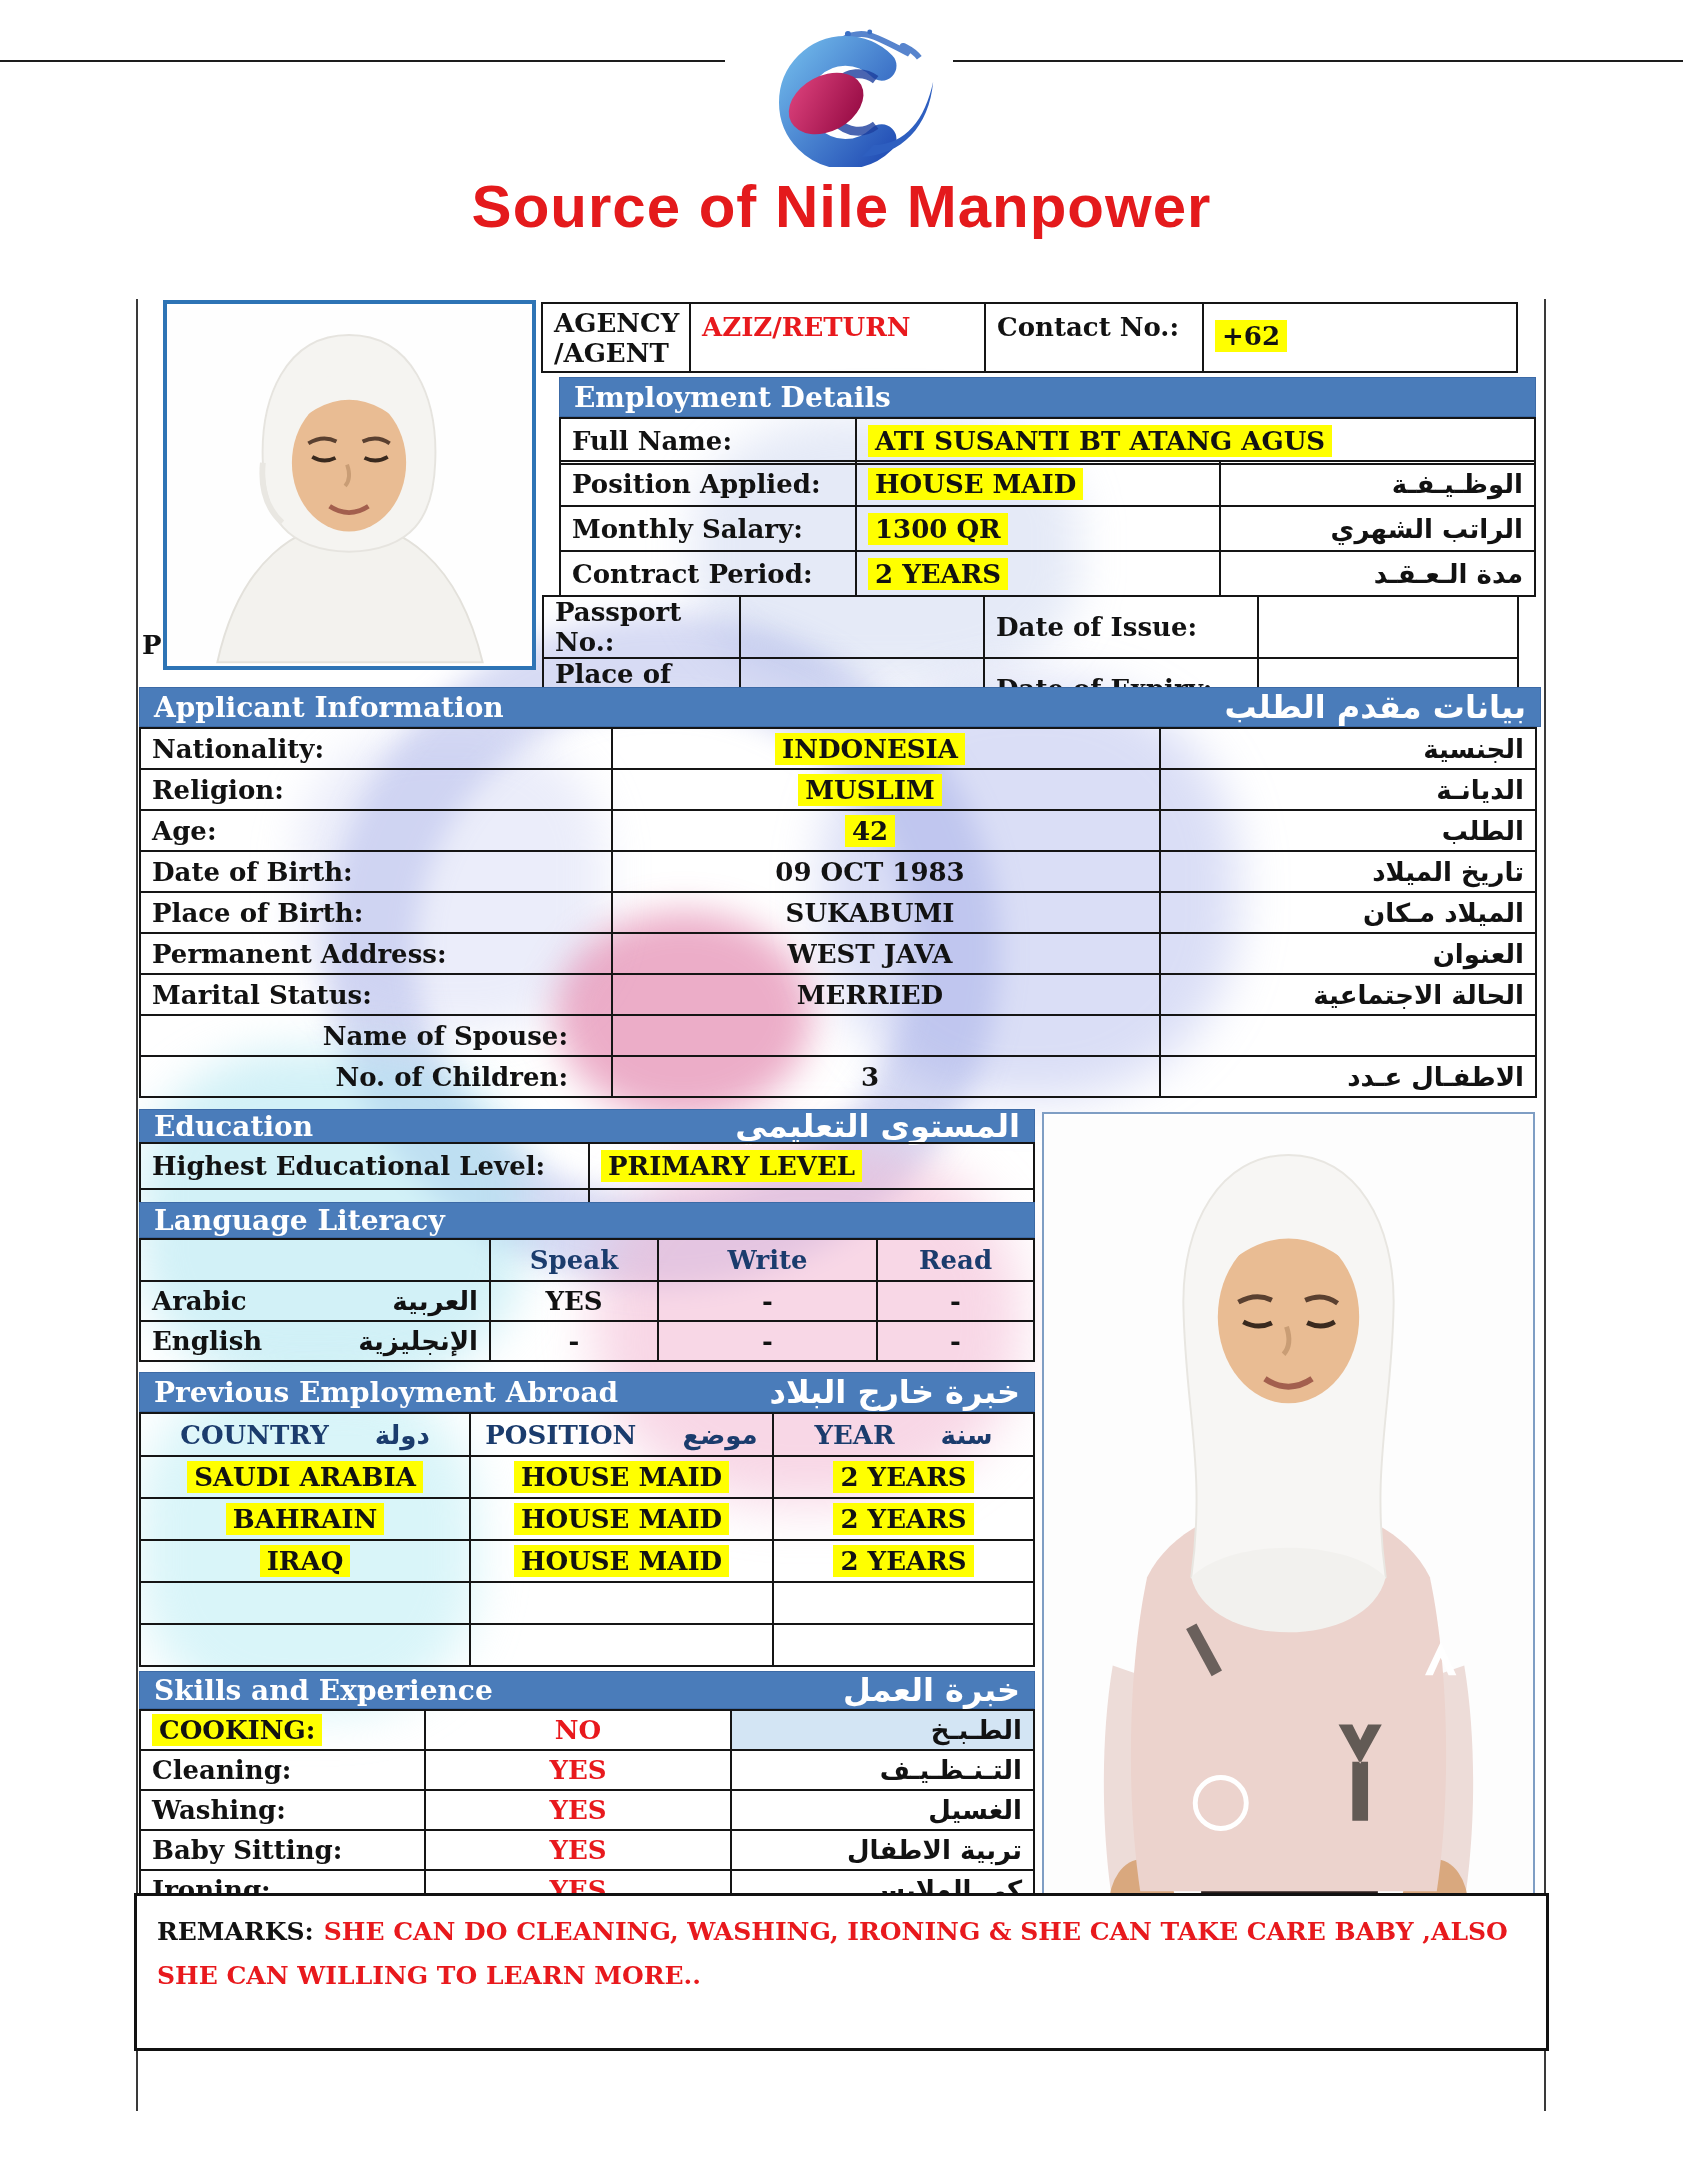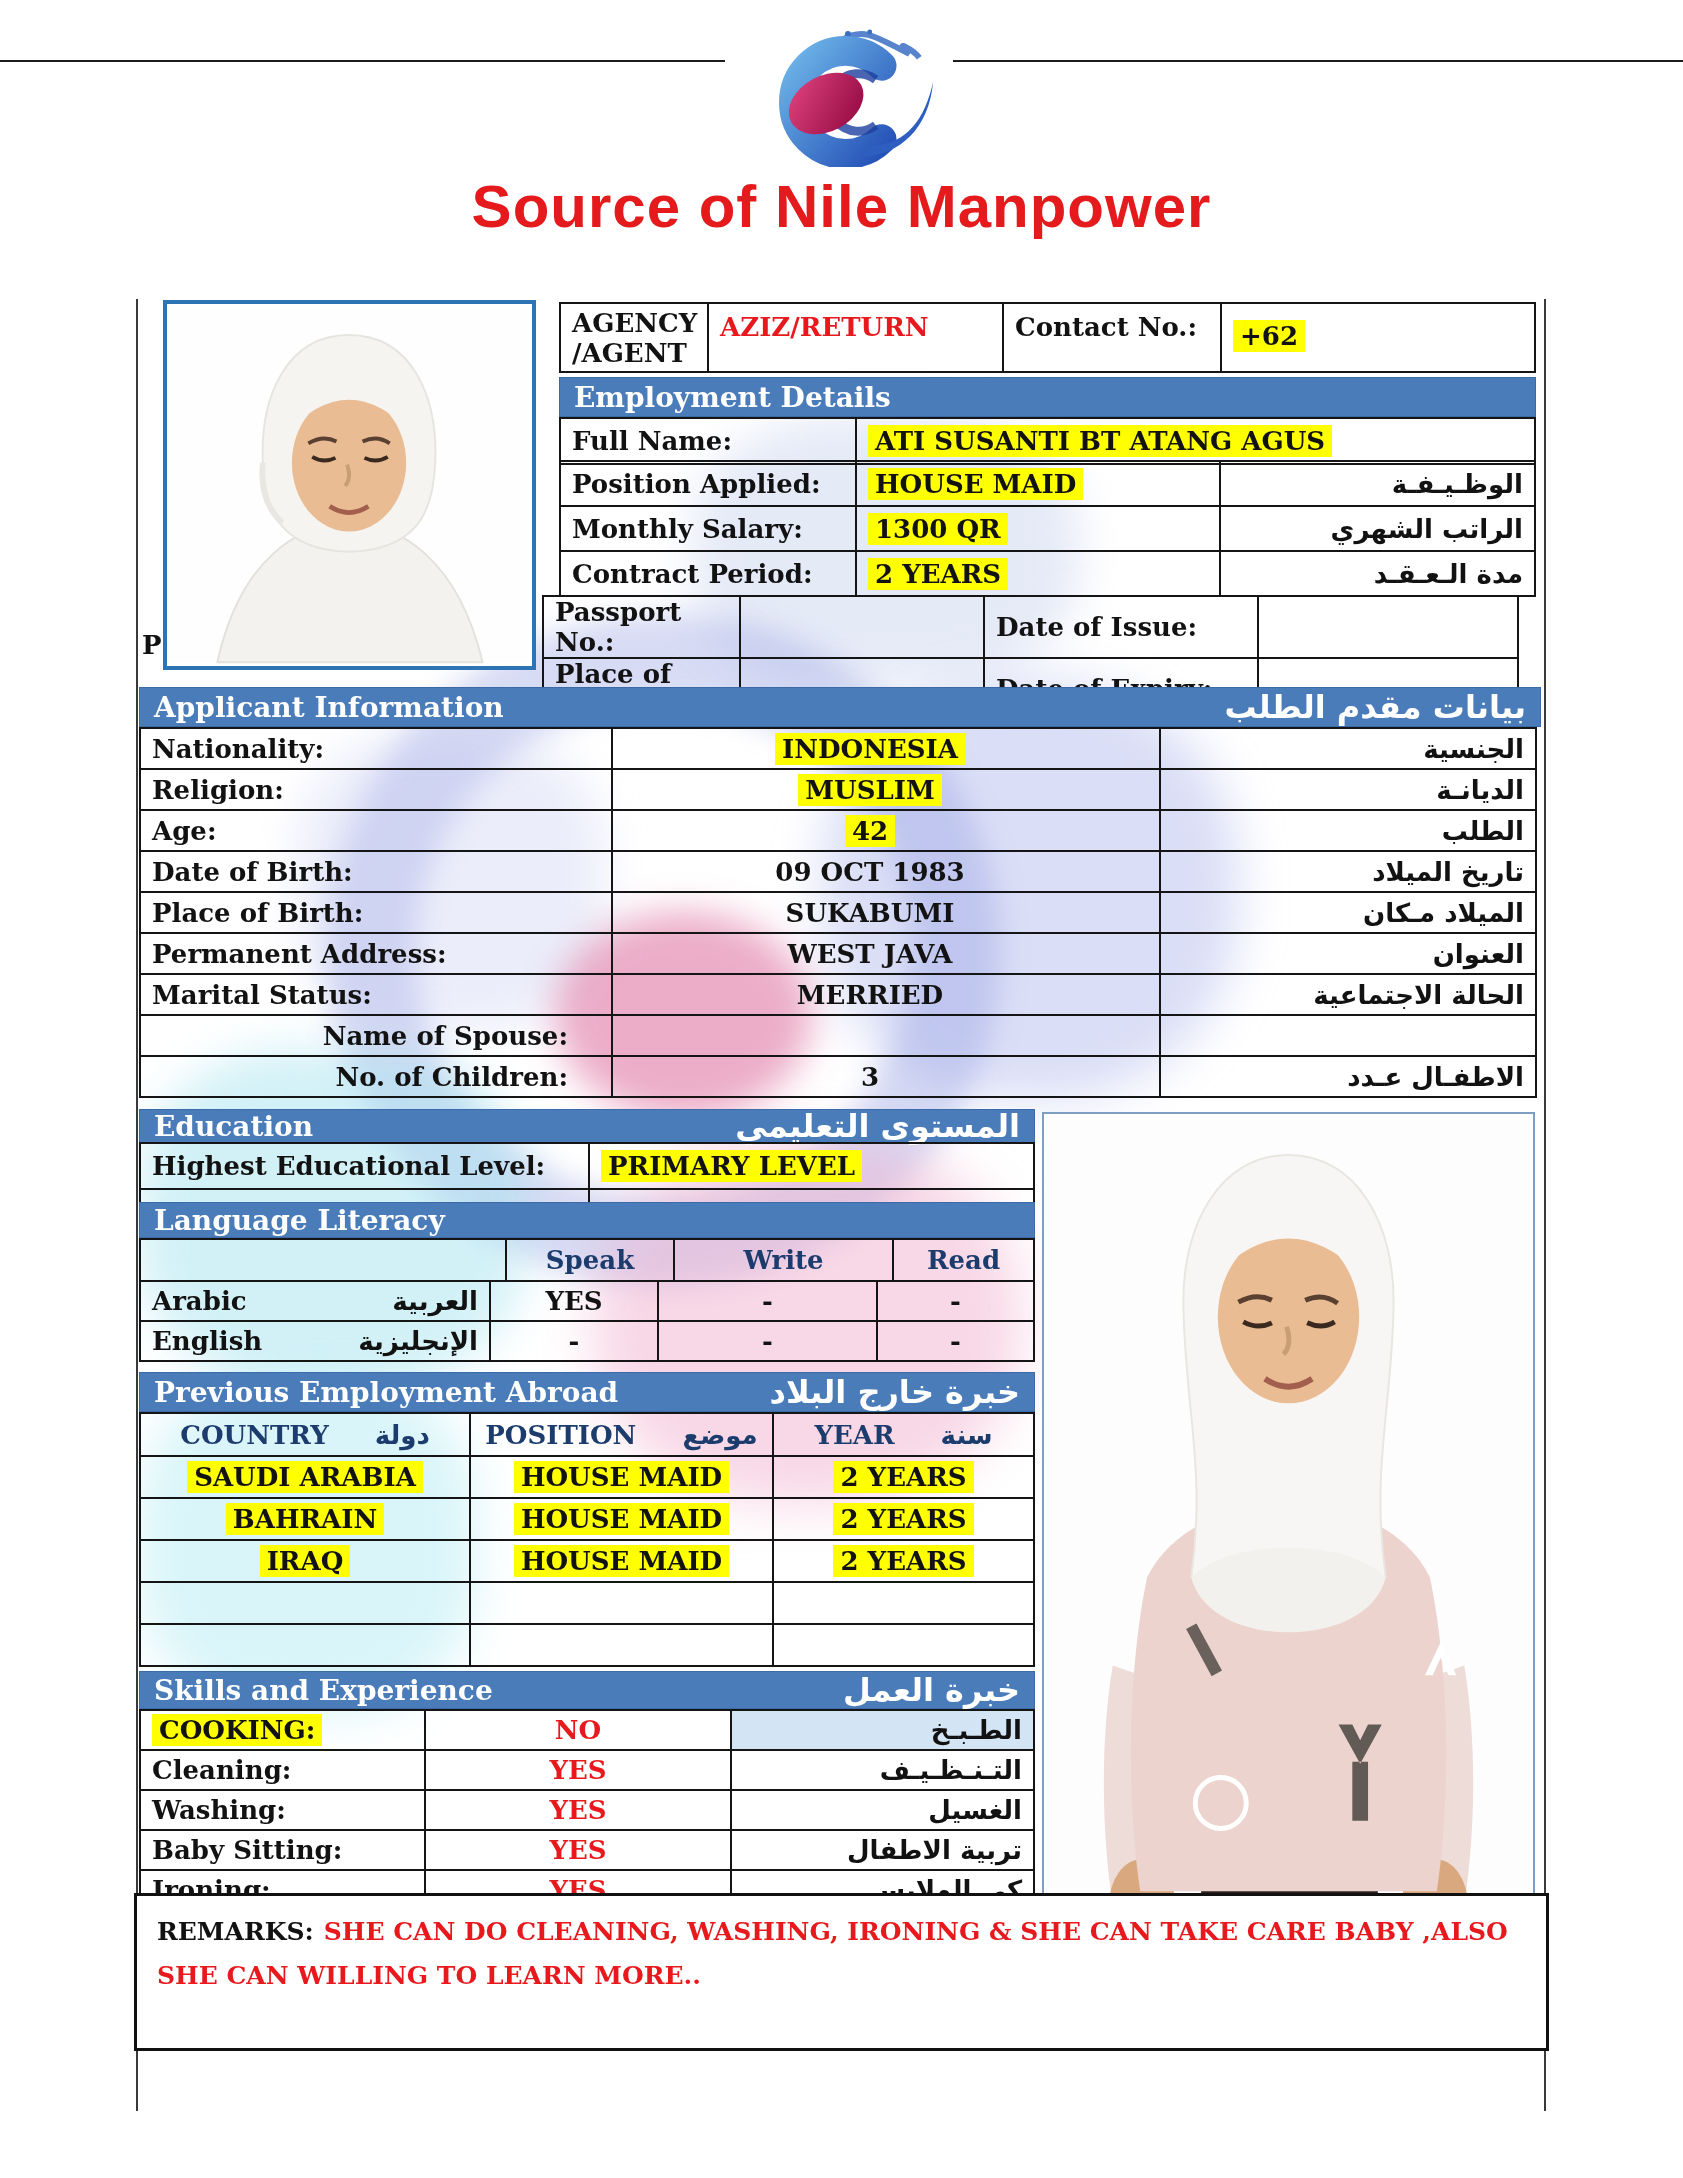--- a/index.html
+++ b/index.html
@@ -49,33 +49,33 @@
         border-left:2px solid #151515;box-sizing:border-box;min-width:0;}
   .cell:first-child{border-left:none;}
   .c{justify-content:center;padding:0 4px;}
   .r{justify-content:flex-end;}
   .ar{font-family:"DejaVu Sans",sans-serif;direction:rtl;unicode-bidi:isolate;font-weight:700;}
   .hl{background:#ffff00;padding:1px 7px;}
   .red{color:#e8191d;}
   .navy{color:#1b3c6d;}
   .bgblue{background:rgba(207,227,243,.92);}
   
-  .t-agency{left:559px;top:302px;width:977px;}  .t-agency .row{grid-template-columns:146px 295px 218px 1fr;min-height:67px;}
+  .t-agency{left:541px;top:302px;width:977px;}  .t-agency .row{grid-template-columns:146px 295px 218px 1fr;min-height:67px;}
   .bar-emp{left:559px;top:377px;width:977px;height:40px;}
   .t-name{left:559px;top:417px;width:977px;}    .t-name .row{grid-template-columns:294px 1fr;min-height:44px;}
   .t-emp{left:559px;top:460px;width:977px;}     .t-emp .row{grid-template-columns:294px 364px 1fr;min-height:43px;}
   .t-pass{left:542px;top:595px;width:977px;}    .t-pass .row{grid-template-columns:195px 244px 274px 1fr;min-height:39px;}
   .bar-app{left:139px;top:687px;width:1402px;height:40px;}
   .t-app{left:139px;top:727px;width:1398px;}    .t-app .row{grid-template-columns:438px 516px 1fr;min-height:39px;gap:32px;}
   .bar-edu{left:139px;top:1109px;width:896px;height:34px;}
   .t-edu{left:139px;top:1142px;width:896px;}    .t-edu .row{grid-template-columns:447px 1fr;min-height:44px;}
   .t-edu .row.thin{min-height:12px;}
   .bar-lang{left:139px;top:1202px;width:896px;height:36px;}
   .t-lang{left:139px;top:1238px;width:896px;}   .t-lang .row{grid-template-columns:348px 168px 219px 1fr;min-height:38px;}
-  .t-lang .row.head{min-height:40px;margin-left:16px;}
+  .t-lang .row.head{min-height:40px;}
   .bar-prev{left:139px;top:1372px;width:896px;height:40px;}
   .t-prev{left:139px;top:1412px;width:896px;}   .t-prev .row{grid-template-columns:328px 303px 1fr;min-height:40px;}
   .t-prev .row.head{min-height:41px;}
   .hpair{display:flex;justify-content:center;align-items:center;gap:46px;width:100%;}
   .bar-skill{left:139px;top:1671px;width:896px;height:38px;}
   .t-skill{left:139px;top:1709px;width:896px;}  .t-skill .row{grid-template-columns:283px 306px 1fr;min-height:38px;}
   .lang-name{justify-content:space-between;}
   .remarks{left:134px;top:1893px;width:1415px;height:158px;border:3px solid #111;
            padding:14px 20px;font-size:25px;line-height:1.75;background:#fff;}
   .remarks .lab{margin-right:10px;}

